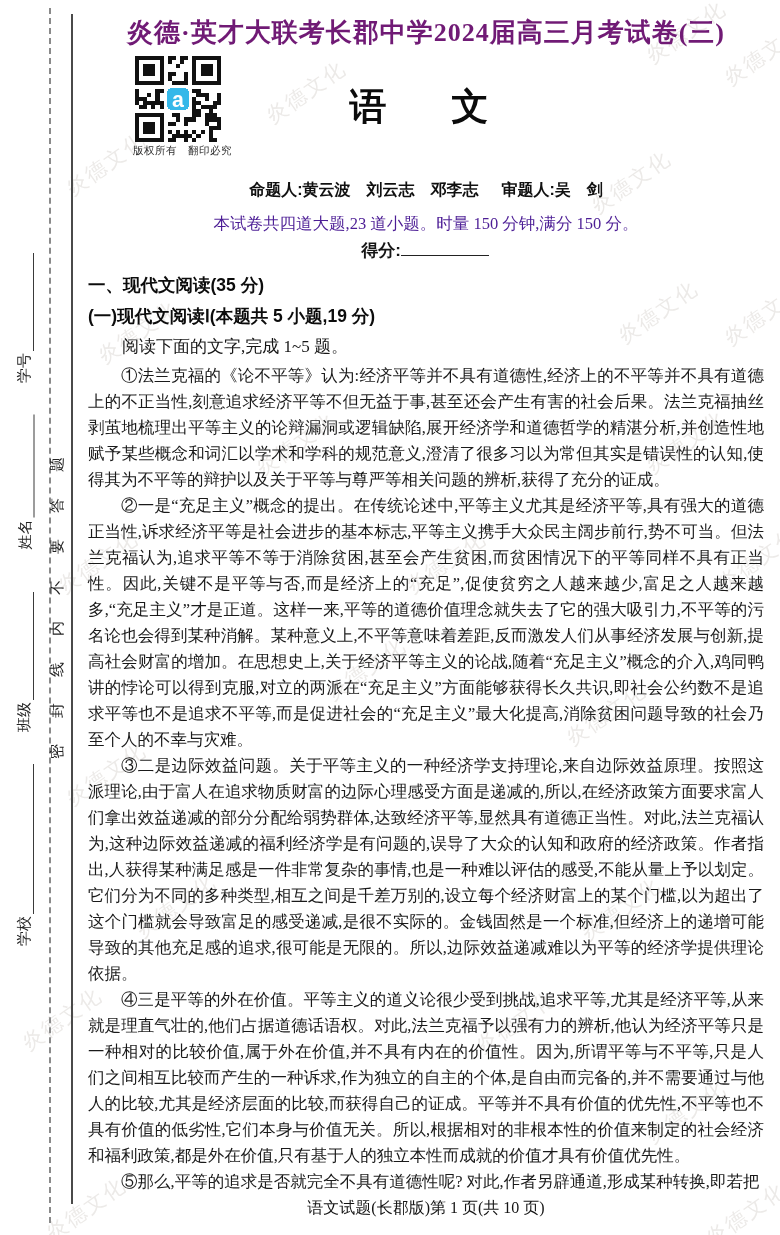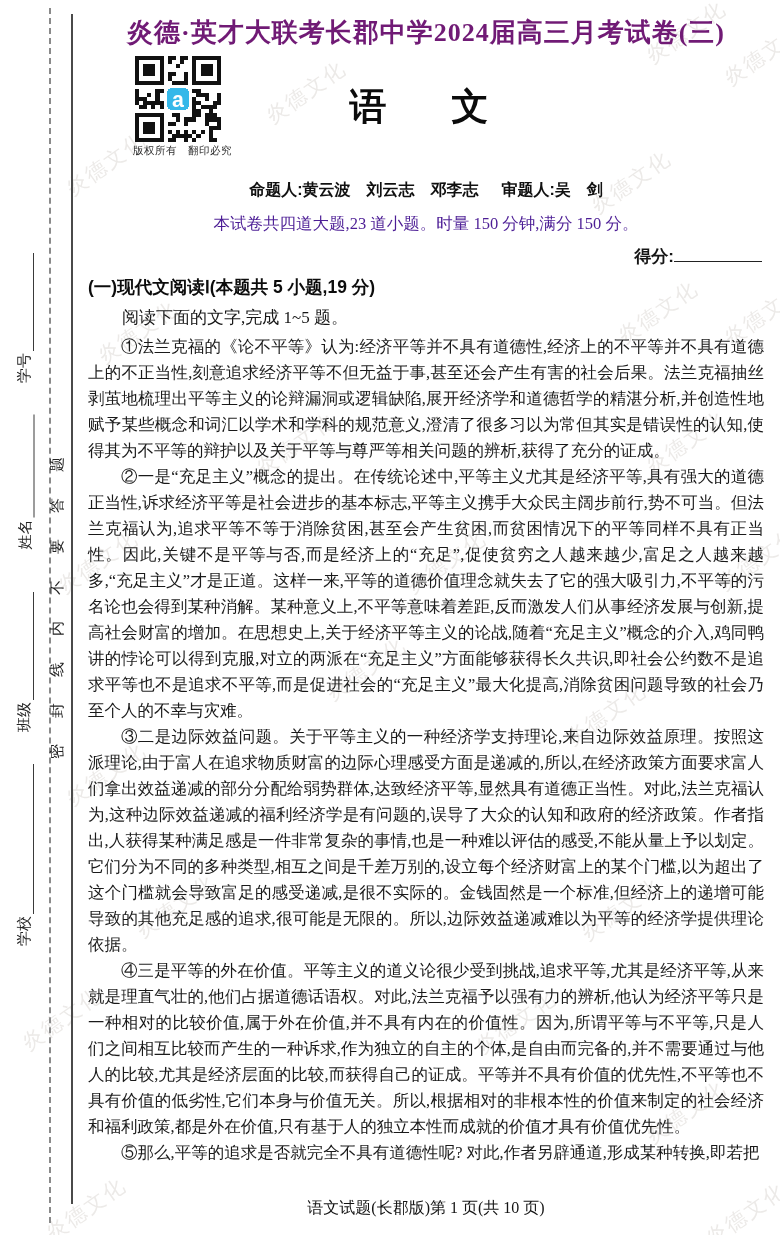--- a/index.html
+++ b/index.html
@@ -52,21 +52,21 @@
     font-family:"Liberation Sans",sans-serif; white-space:nowrap; }
   .subject {
     padding-top:32px; text-align:center; font-size:37px; font-weight:bold;
     font-family:"Liberation Sans",sans-serif; letter-spacing:14px; color:#0b0b0b;
   }
   .authors {
     margin-top:20px; text-align:center; font-size:16px; font-weight:bold;
     font-family:"Liberation Sans",sans-serif; color:#101010;
   }
   .exam-info { margin-top:12px; text-align:center; font-size:16.5px; color:#4c1d95; }
-  .score-row { margin-top:10px; text-align:right; font-size:17px; font-weight:bold;
+  .score-row { margin-top:4px; text-align:center; font-size:17px; font-weight:bold;
     font-family:"Liberation Sans",sans-serif; padding-right:2px; }
   .score-blank { display:inline-block; width:88px; height:15px; border-bottom:1.5px solid #222; }
   .sec-heading {
     margin-top:11px; font-size:17.5px; font-weight:bold; color:#0c0c0c;
     font-family:"Liberation Sans",sans-serif;
   }
   .sub-heading { margin-top:7px; font-size:17.5px; color:#0c0c0c; }
   .sub-heading .sh-main { font-weight:bold; font-family:"Liberation Sans",sans-serif; }
   .sub-heading .sh-note { font-weight:bold; font-family:Liberation Sans, sans-serif; }
   .instruction { margin-top:7px; font-size:17px; text-indent:2em; }
@@ -266,20 +266,21 @@
       <span style="display:inline-block;width:14px;"></span>
       <span>审题人:</span><span>吴　剑</span>
     </div>
 
     <div class="exam-info">本试卷共四道大题,23 道小题。时量 150 分钟,满分 150 分。</div>
 
     <div class="score-row">
       <span>得分:</span><span class="score-blank"></span>
     </div>
 
+    <div class="sec-heading">一、现代文阅读(35 分)</div>
 
     <div class="sub-heading">
       <span class="sh-main">(一)现代文阅读Ⅰ</span><span class="sh-note">(本题共 5 小题,19 分)</span>
     </div>
 
     <div class="instruction">阅读下面的文字,完成 1~5 题。</div>
 
     <div class="passage">
       <p>①法兰克福的《论不平等》认为:经济平等并不具有道德性,经济上的不平等并不具有道德上的不正当性,刻意追求经济平等不但无益于事,甚至还会产生有害的社会后果。法兰克福抽丝剥茧地梳理出平等主义的论辩漏洞或逻辑缺陷,展开经济学和道德哲学的精湛分析,并创造性地赋予某些概念和词汇以学术和学科的规范意义,澄清了很多习以为常但其实是错误性的认知,使得其为不平等的辩护以及关于平等与尊严等相关问题的辨析,获得了充分的证成。</p>
       <p>②一是“充足主义”概念的提出。在传统论述中,平等主义尤其是经济平等,具有强大的道德正当性,诉求经济平等是社会进步的基本标志,平等主义携手大众民主阔步前行,势不可当。但法兰克福认为,追求平等不等于消除贫困,甚至会产生贫困,而贫困情况下的平等同样不具有正当性。因此,关键不是平等与否,而是经济上的“充足”,促使贫穷之人越来越少,富足之人越来越多,“充足主义”才是正道。这样一来,平等的道德价值理念就失去了它的强大吸引力,不平等的污名论也会得到某种消解。某种意义上,不平等意味着差距,反而激发人们从事经济发展与创新,提高社会财富的增加。在思想史上,关于经济平等主义的论战,随着“充足主义”概念的介入,鸡同鸭讲的悖论可以得到克服,对立的两派在“充足主义”方面能够获得长久共识,即社会公约数不是追求平等也不是追求不平等,而是促进社会的“充足主义”最大化提高,消除贫困问题导致的社会乃至个人的不幸与灾难。</p>

